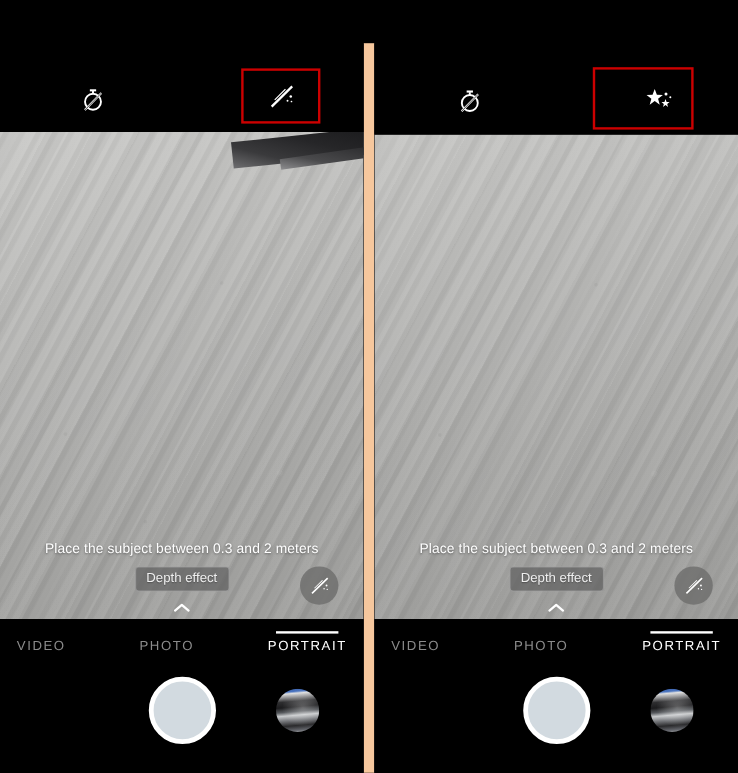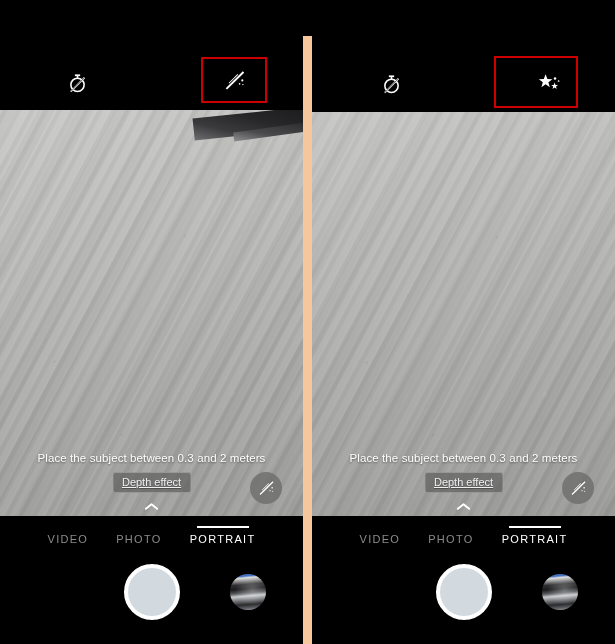--- a/index.html
+++ b/index.html
@@ -166,21 +166,20 @@
     left: 50%;
     transform: translateX(-50%);
     padding: 3px 9px 4px;
     font-size: 11px;
     color: #efefef;
     background: rgba(96,96,96,0.72);
     border: 1px solid rgba(190,190,190,0.5);
     border-radius: 3px;
     white-space: nowrap;
     text-shadow: 0 1px 1px rgba(0,0,0,.3);
-    text-decoration: underline;
   }
   .panel.left  .depth-pill { top: 362px; }
   .panel.right .depth-pill { top: 360px; }
 
   
   .vf-magic {
     position: absolute;
     width: 32px; height: 32px;
     border-radius: 50%;
     background: rgba(110,110,108,0.82);
@@ -213,21 +212,21 @@
   .panel.left  .bottombar { top: 480px; }
   .panel.right .bottombar { top: 480px; }
 
   .modes {
     position: absolute;
     left: 0; right: 0;
     top: 6px;
     height: 34px;
     display: flex;
     align-items: center;
-    justify-content: center;
+    justify-content: space-between;
     gap: 0px;
   }
   .mode {
     font-size: 11px;
     letter-spacing: 1.3px;
     color: #8b8b8b;
     padding: 0 14px;
     position: relative;
     white-space: nowrap;
   }

